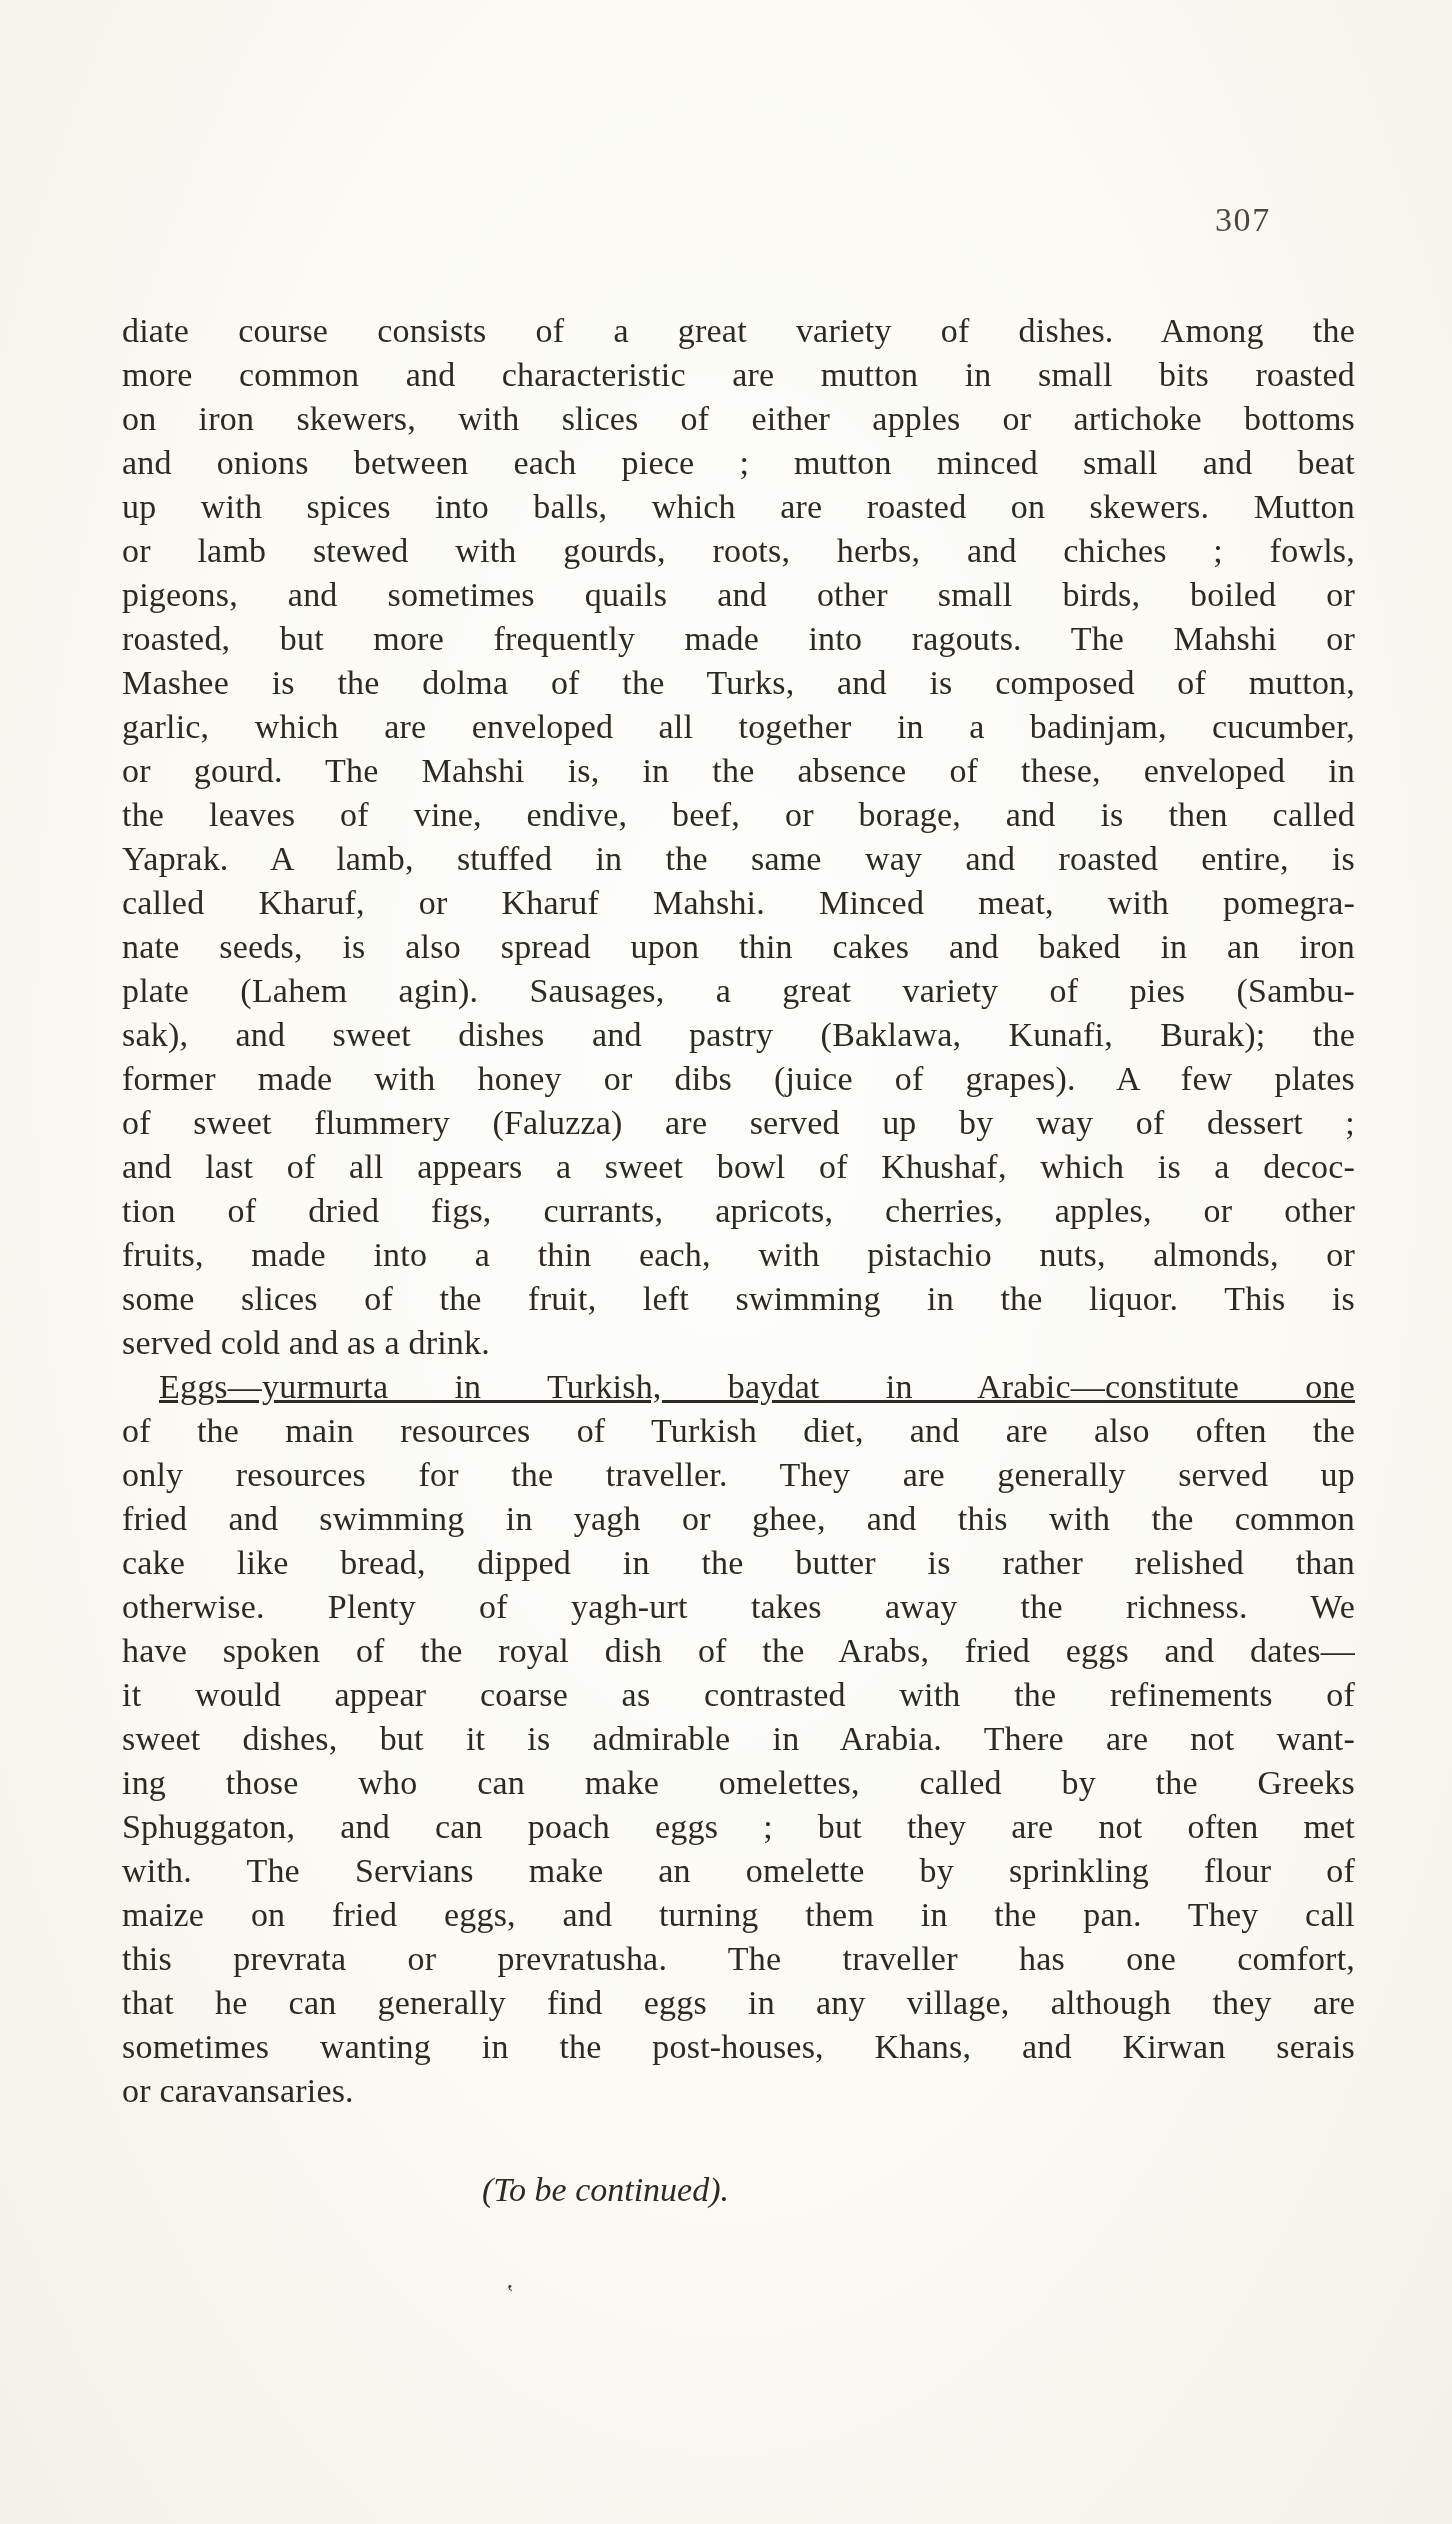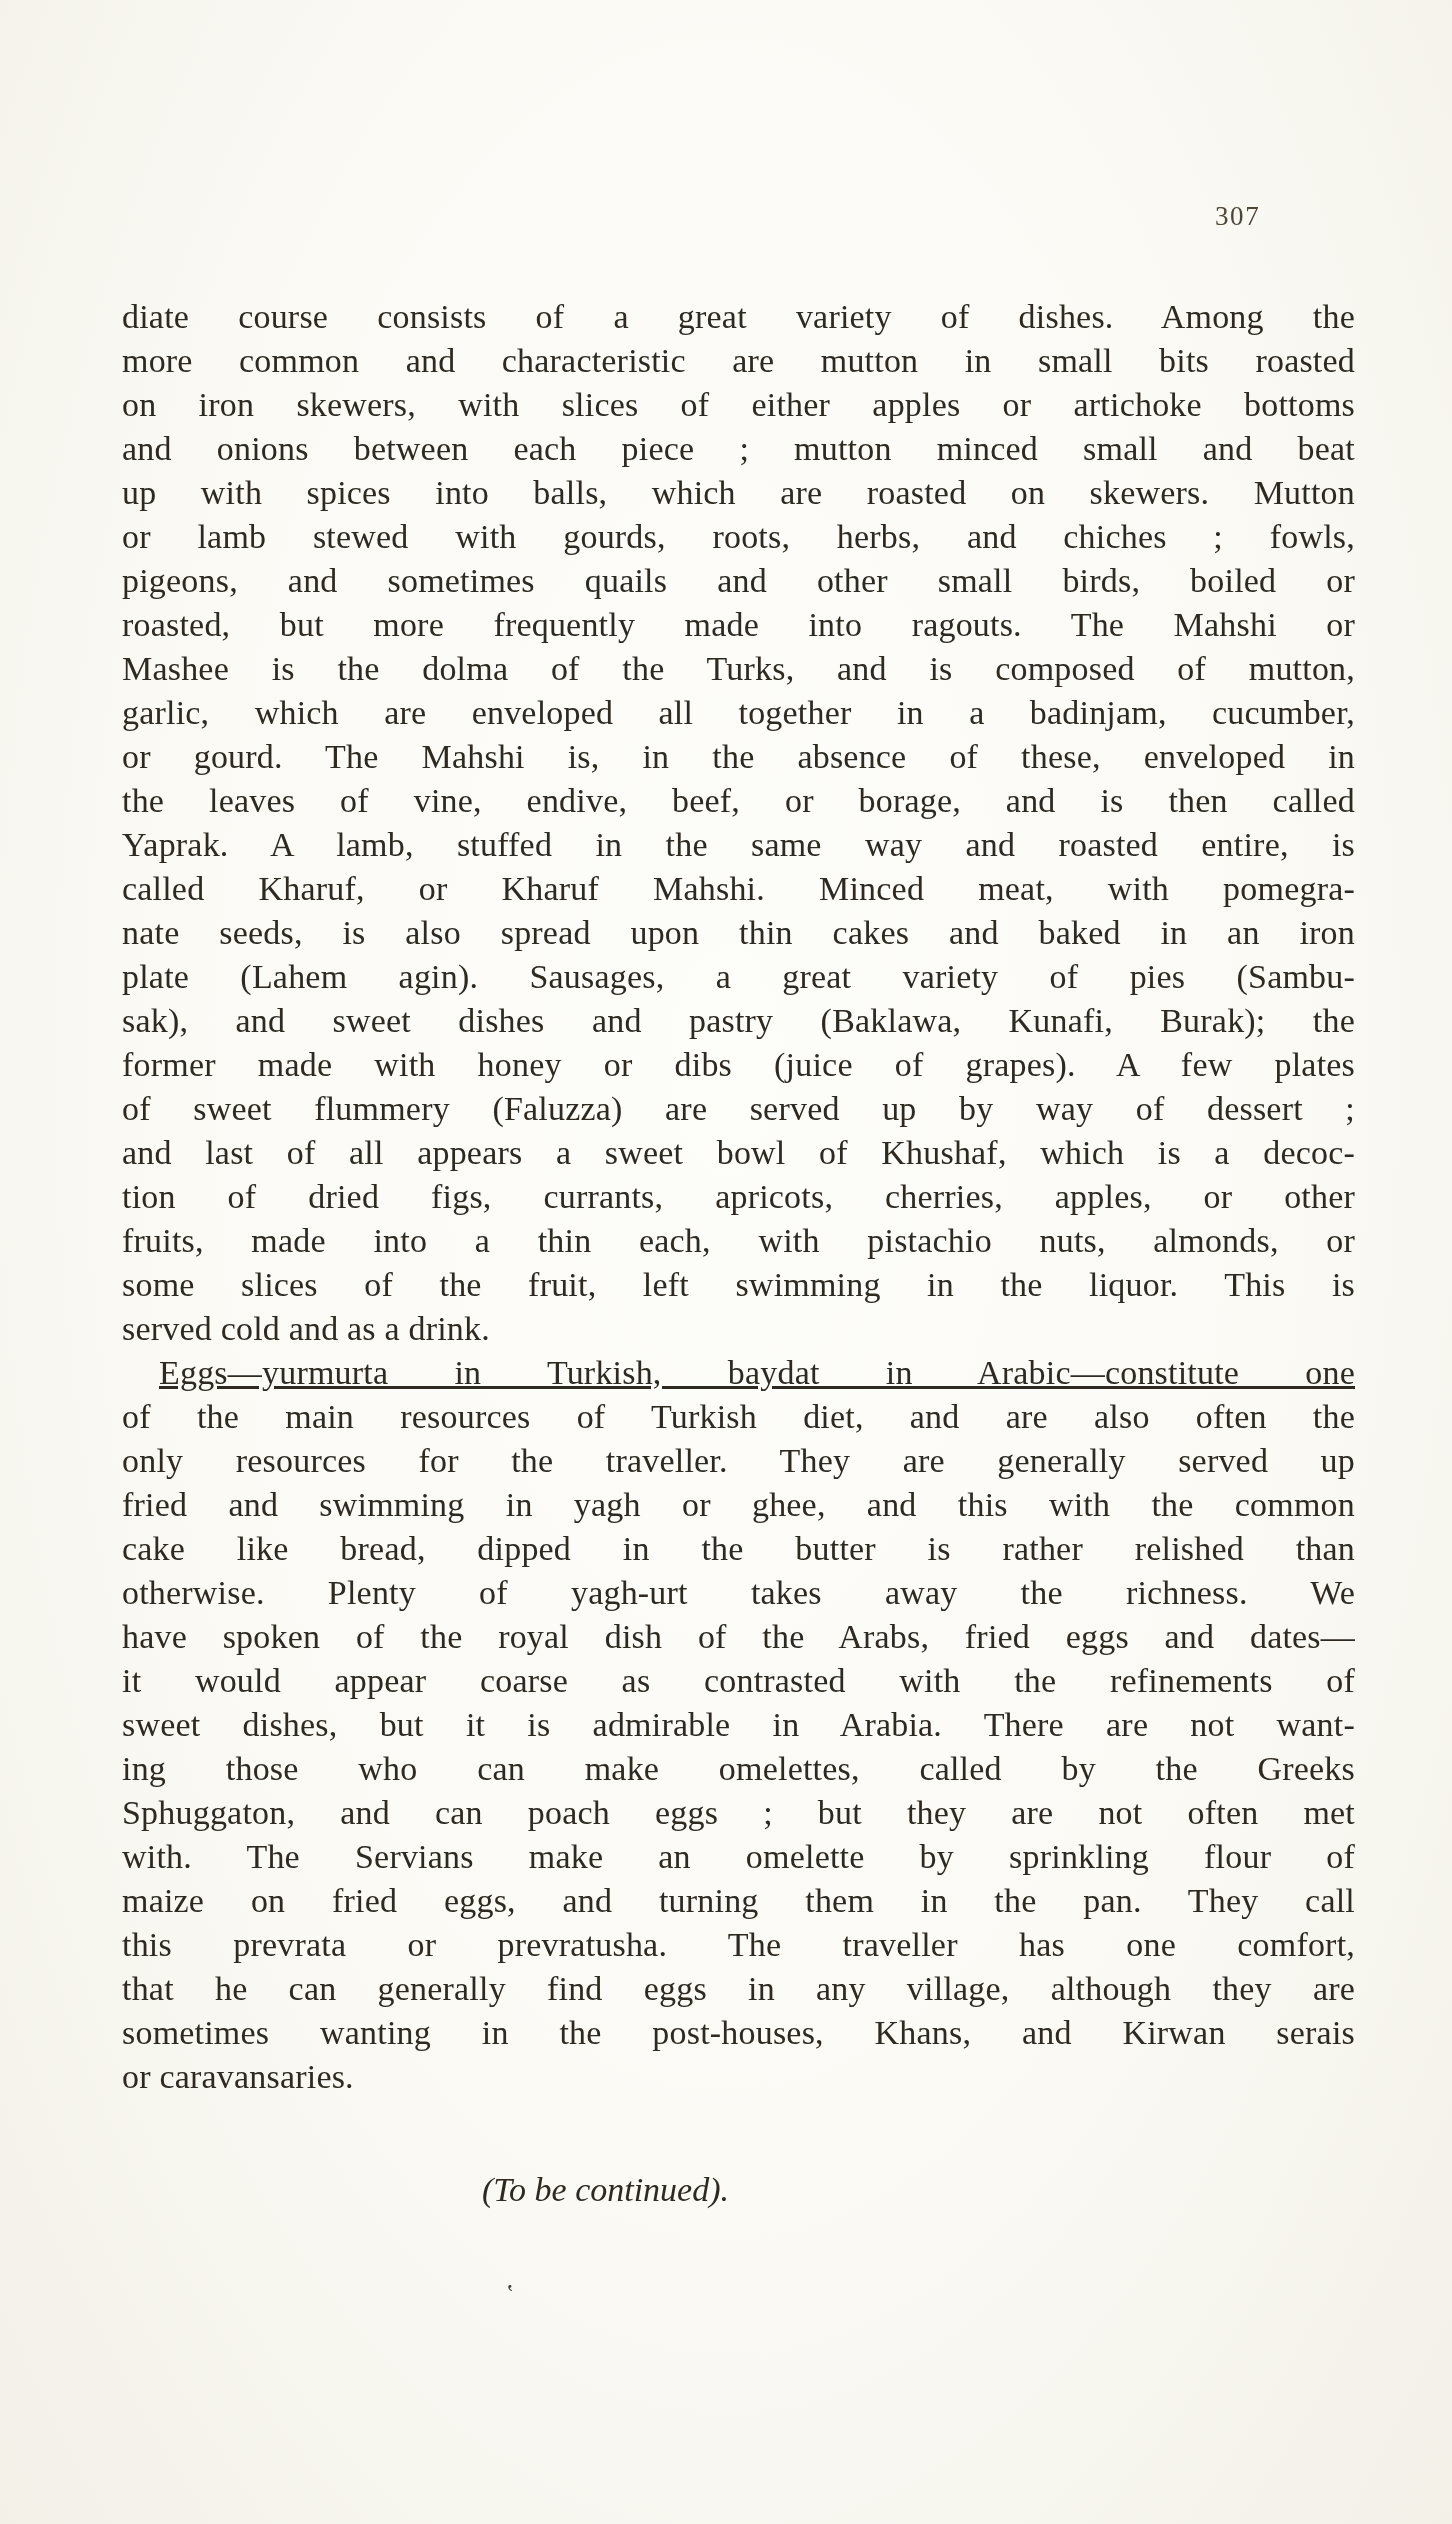--- a/index.html
+++ b/index.html
@@ -33,28 +33,28 @@
     font-weight: bold;
     letter-spacing: 8px;
     white-space: nowrap;
     color: #5a5345;
     filter: blur(0.5px);
   }
   .page-number {
     position: absolute;
     left: 1093px;
     top: 0;
-    font-size: 27px;
+    font-size: 34px;
     color: #4e4637;
     filter: blur(0.3px);
     letter-spacing: 1.6px;
   }
   .body-text {
     position: absolute;
-    top: 295px;
+    top: 309px;
     left: 122px;
     width: 1233px;
     font-size: 34px;
     letter-spacing: 0.2px;
   }
   .paragraph { margin: 0; }
   .line {
     height: 44px;
     line-height: 44px;
     text-align: justify;

